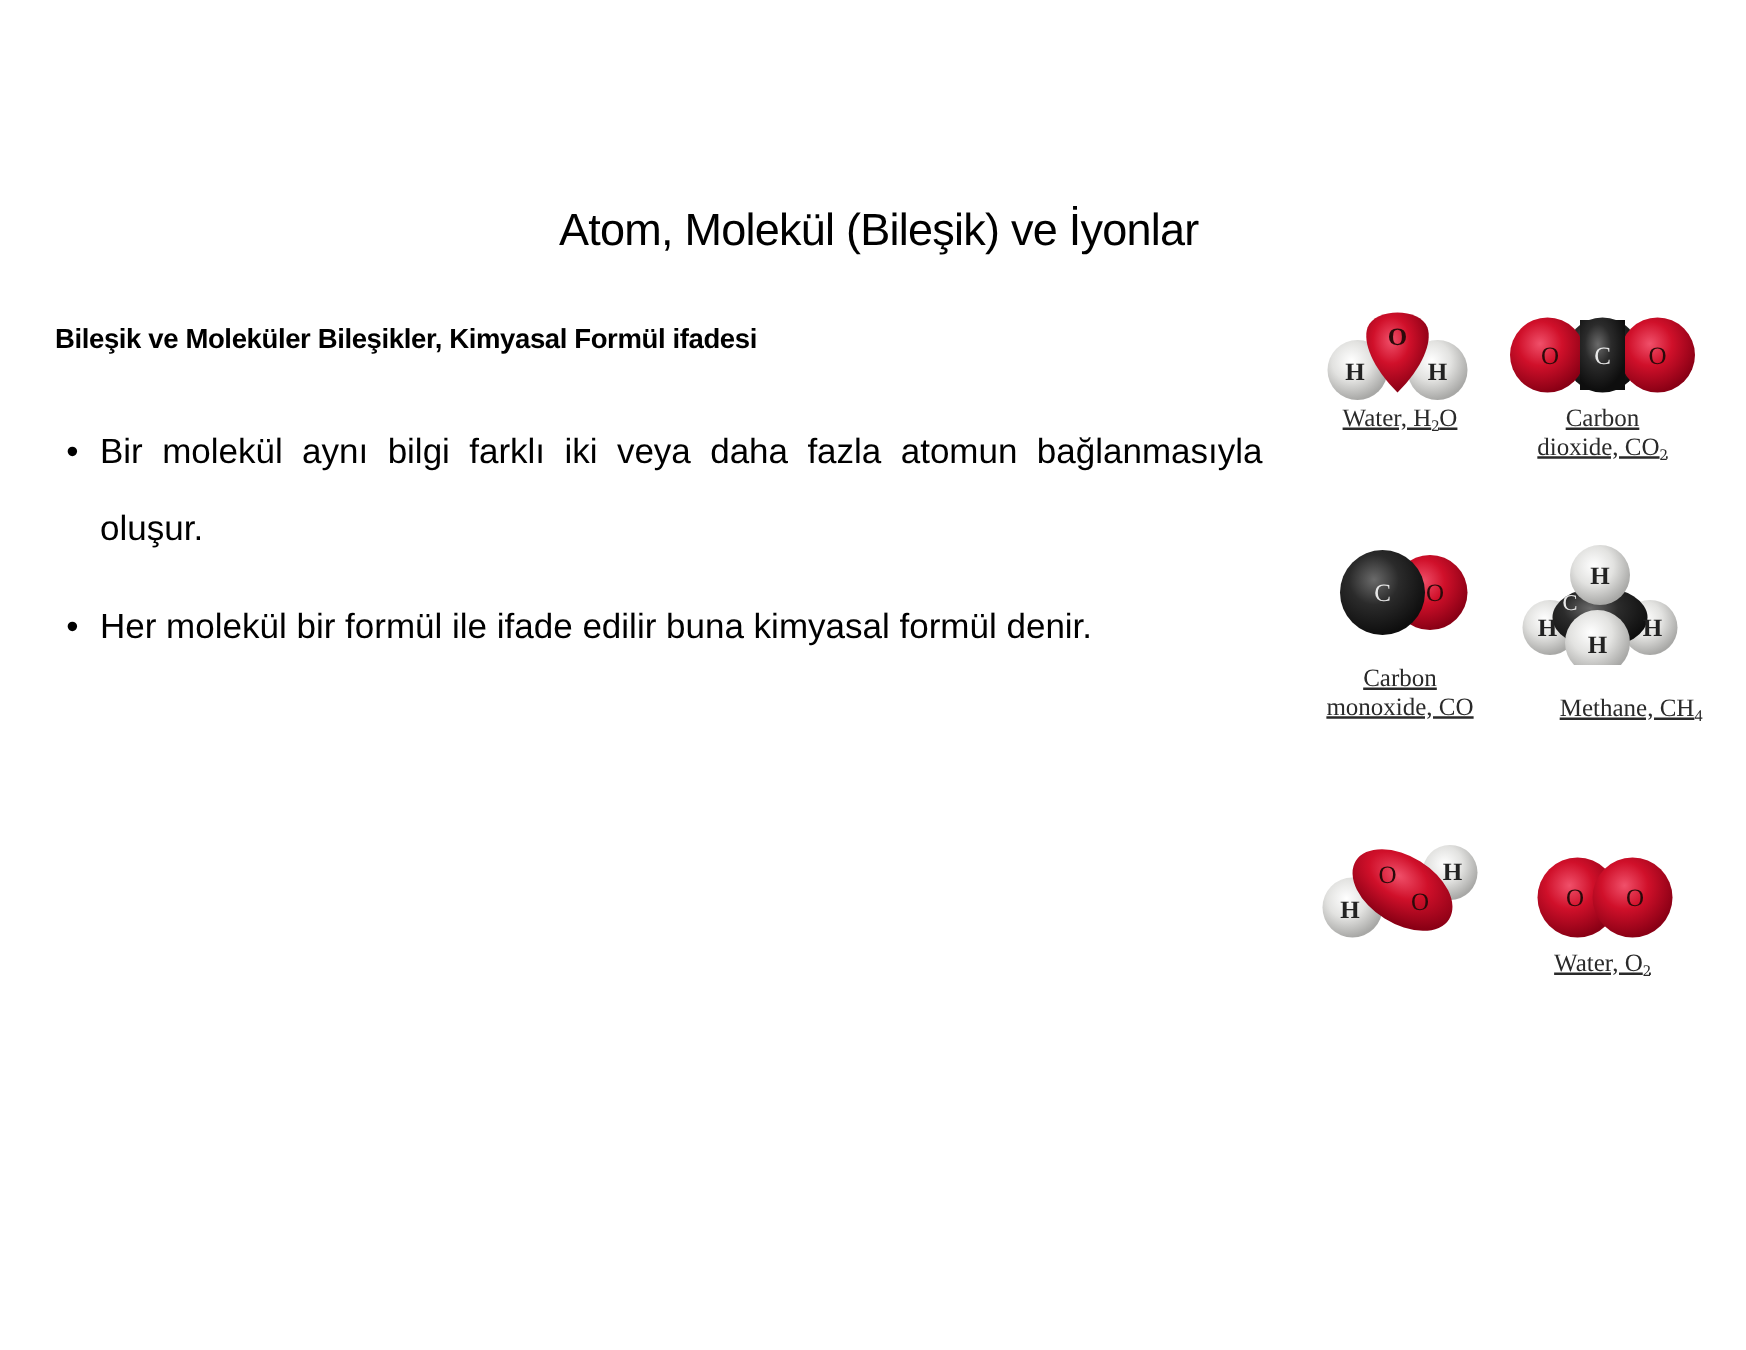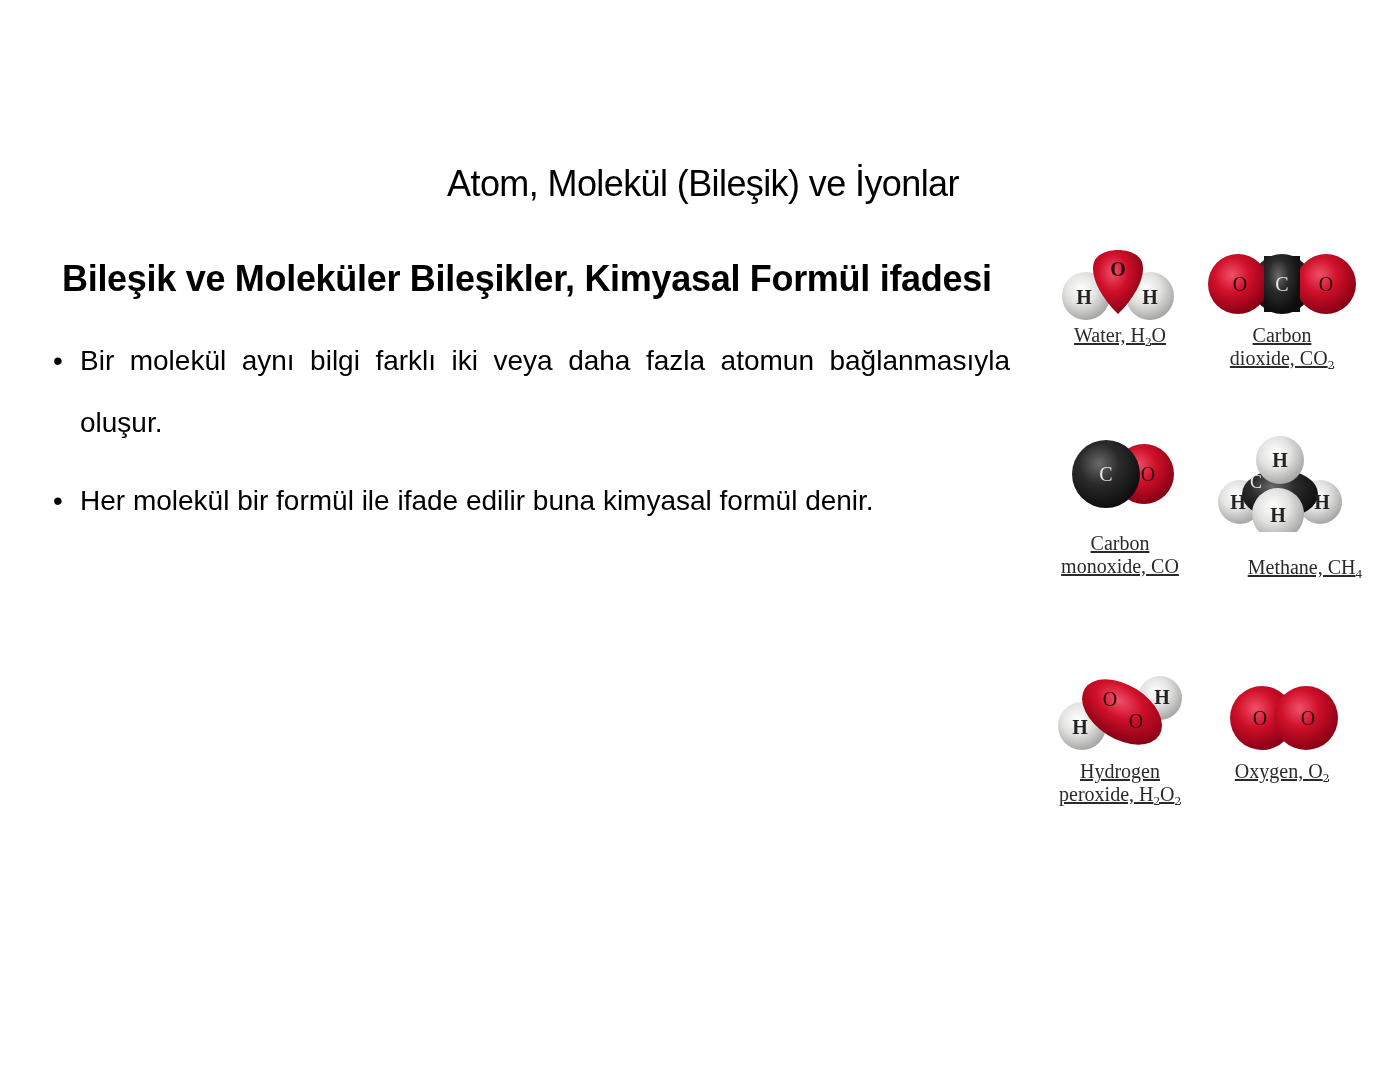--- a/index.html
+++ b/index.html
@@ -1,18 +1,18 @@
 <!DOCTYPE html>
 <html><head>
   <meta charset="utf-8">
   <style>
     html, body { margin: 0; padding: 0; background: #ffffff; }
     body { width: 1397px; height: 1080px; position: relative; overflow: hidden; font-family: "Liberation Sans", "DejaVu Sans", sans-serif; color: #000; }
     .title { position: absolute; top: 163px; left: 0; width: 1406px; text-align: center; font-size: 36px; font-weight: normal; letter-spacing: -0.6px; }
-    .subtitle { position: absolute; top: 258px; left: 62px; font-size: 36px; font-weight: bold; letter-spacing: -0.3px; }
+    .subtitle { position: absolute; top: 258px; left: 44px; font-size: 22px; font-weight: bold; letter-spacing: -0.3px; }
     .bullets { position: absolute; top: 330px; left: 53px; width: 957px; font-size: 28px; line-height: 62px; }
     .bullet { position: relative; padding-left: 27px; text-align: justify; text-align-last: left; margin-bottom: 16px; }
     .bullet::before { content: "•"; position: absolute; left: 0; top: 0; }
     .figures { position: absolute; left: 1040px; top: 236px; width: 330px; }
     .fig { position: absolute; width: 160px; text-align: center; font-family: "Liberation Serif", "DejaVu Serif", serif; font-size: 20px; color: #2a2a2a; line-height: 23px; }
     .fig svg { display: block; margin: 0 auto; }
     .cap { display: block; text-decoration: underline; }
     sub { font-size: 13px; vertical-align: -4px; line-height: 0; }
   </style>
 </head>
@@ -102,26 +102,25 @@
   <div class="fig" style="left:0; top:434px;">
     <svg width="160" height="90" viewBox="0 0 160 90">
       <circle cx="42" cy="56" r="24" fill="url(#gH)"></circle>
       <circle cx="120" cy="28" r="22" fill="url(#gH)"></circle>
       <ellipse cx="82" cy="42" rx="44" ry="27" transform="rotate(32 82 42)" fill="url(#gO)"></ellipse>
       <text x="70" y="36" text-anchor="middle" font-family="Liberation Serif, serif" font-size="20" fill="#2a0a0a">O</text>
       <text x="96" y="58" text-anchor="middle" font-family="Liberation Serif, serif" font-size="20" fill="#2a0a0a">O</text>
       <text x="122" y="34" text-anchor="middle" font-family="Liberation Serif, serif" font-weight="bold" font-size="20" fill="#222">H</text>
       <text x="40" y="64" text-anchor="middle" font-family="Liberation Serif, serif" font-weight="bold" font-size="20" fill="#222">H</text>
     </svg>
-    <span class="cap"><span>Hydrogen</span><br><span>peroxide, H</span><sub>2</sub><span>O</span><sub>2</sub></span>
   </div>
 
   <div class="fig" style="left:162px; top:434px;">
     <svg width="160" height="90" viewBox="0 0 160 90">
       <circle cx="60" cy="48" r="32" fill="url(#gO)"></circle>
       <circle cx="104" cy="48" r="32" fill="url(#gO)"></circle>
       <text x="58" y="55" text-anchor="middle" font-family="Liberation Serif, serif" font-size="20" fill="#2a0a0a">O</text>
       <text x="106" y="55" text-anchor="middle" font-family="Liberation Serif, serif" font-size="20" fill="#2a0a0a">O</text>
     </svg>
-    <span class="cap"><span>Oxygen, O</span><sub>2</sub></span>
+    <span class="cap"><span>Water, O</span><sub>2</sub></span>
   </div>
 
 </div>
 
 </body></html>

